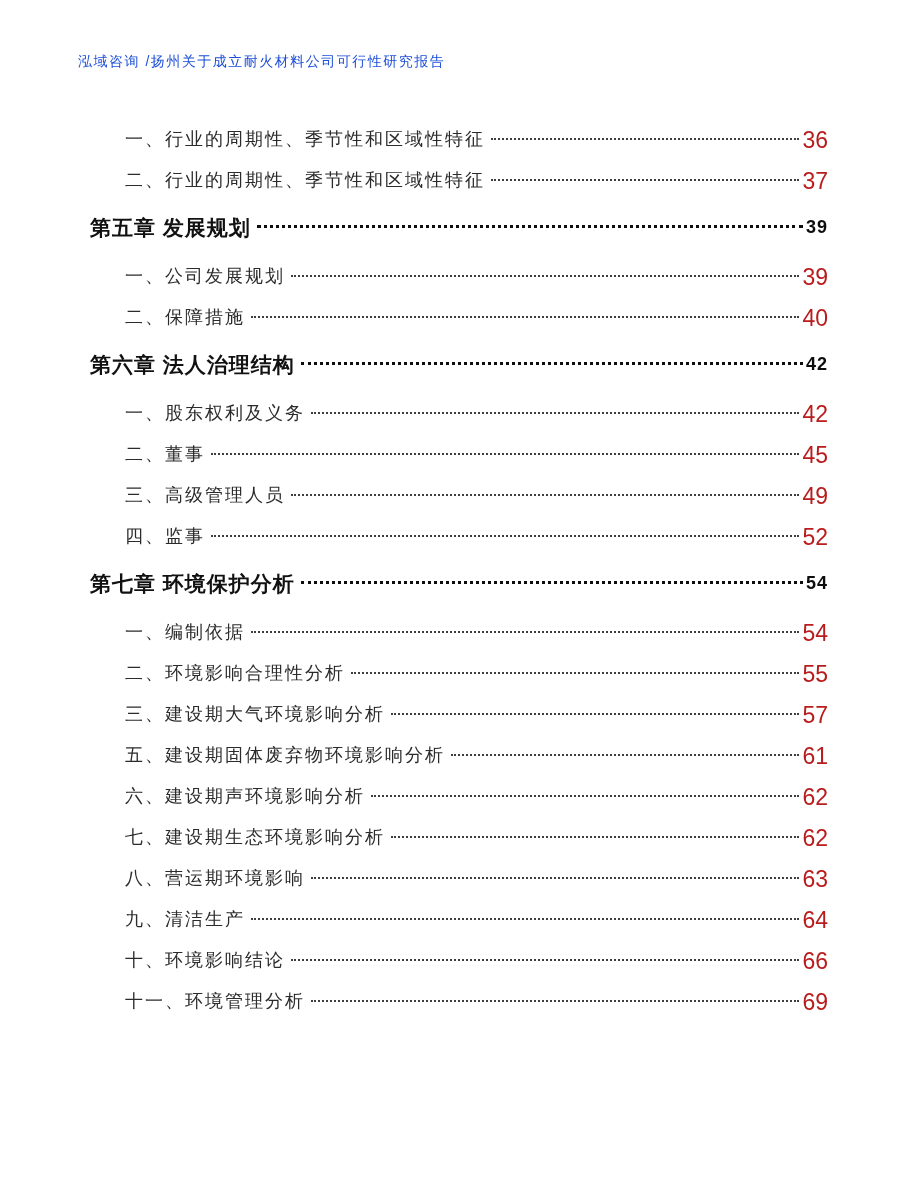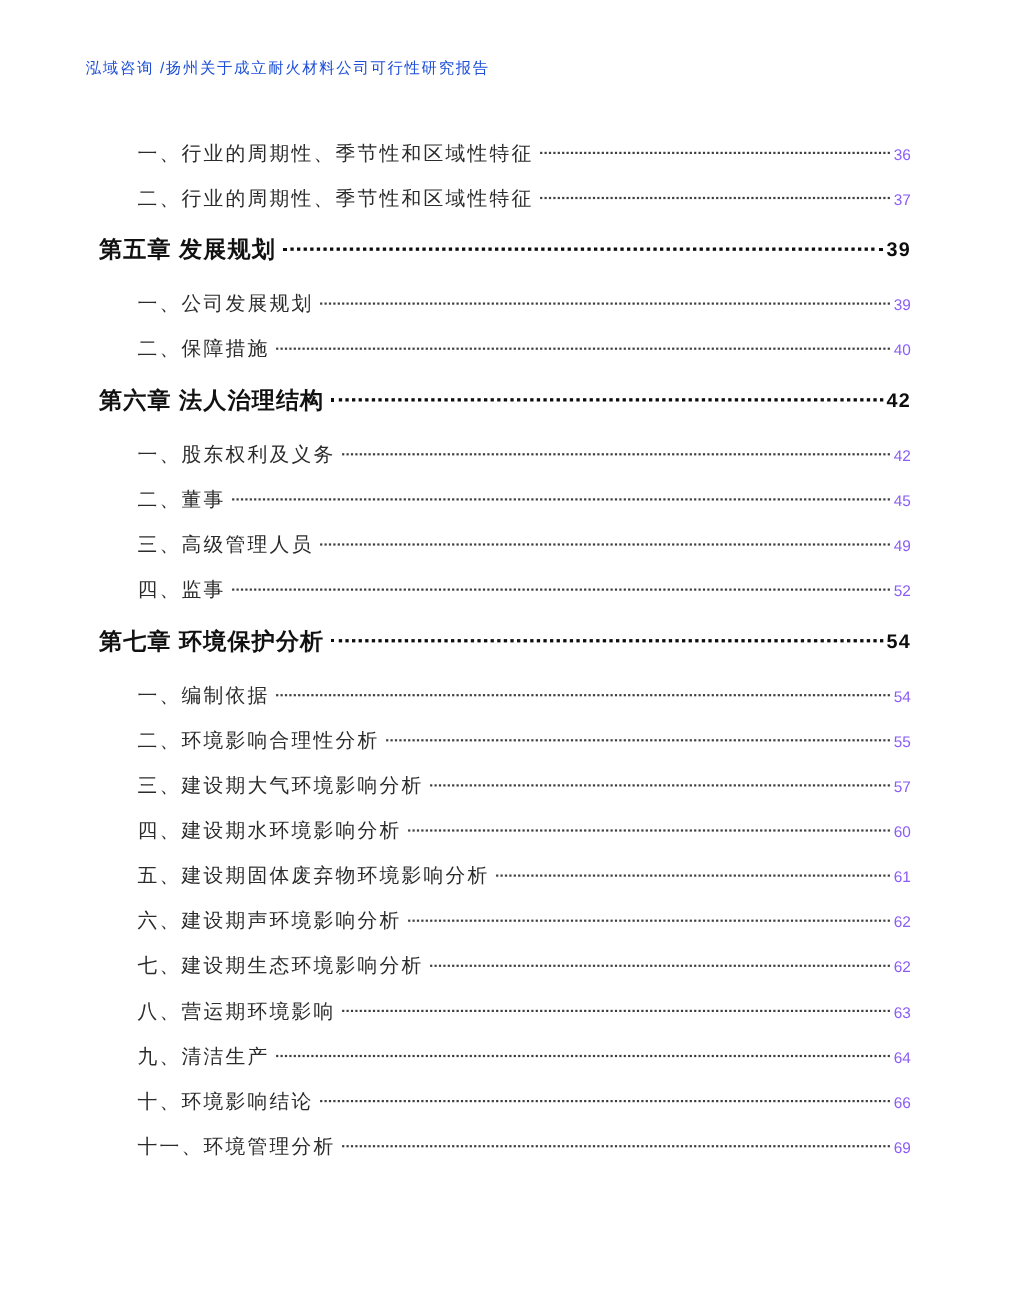--- a/index.html
+++ b/index.html
@@ -68,23 +68,23 @@
   .row.chapter .leader {
     border-bottom: 3px dotted #0d0d0d;
     margin-bottom: 3px;
   }
   .pagenum {
     white-space: nowrap;
     line-height: 1.05;
     font-family: "Liberation Sans", sans-serif;
   }
   .row.item .pagenum {
-    font-size: 14px;
+    font-size: 23px;
     letter-spacing: 0;
-    color: #8b5cf6;
+    color: #b91c1c;
   }
   .row.chapter .pagenum {
     font-size: 18px;
     font-weight: bold;
     color: #0d0d0d;
   }
 </style>
 </head>
 <body>
 
@@ -171,25 +171,20 @@
       <span class="leader"></span>
       <span class="pagenum">55</span>
     </div>
 
     <div class="row item">
       <span class="label">三、建设期大气环境影响分析</span>
       <span class="leader"></span>
       <span class="pagenum">57</span>
     </div>
 
-    <div class="row item">
-      <span class="label">四、建设期水环境影响分析</span>
-      <span class="leader"></span>
-      <span class="pagenum">60</span>
-    </div>
 
     <div class="row item">
       <span class="label">五、建设期固体废弃物环境影响分析</span>
       <span class="leader"></span>
       <span class="pagenum">61</span>
     </div>
 
     <div class="row item">
       <span class="label">六、建设期声环境影响分析</span>
       <span class="leader"></span>

